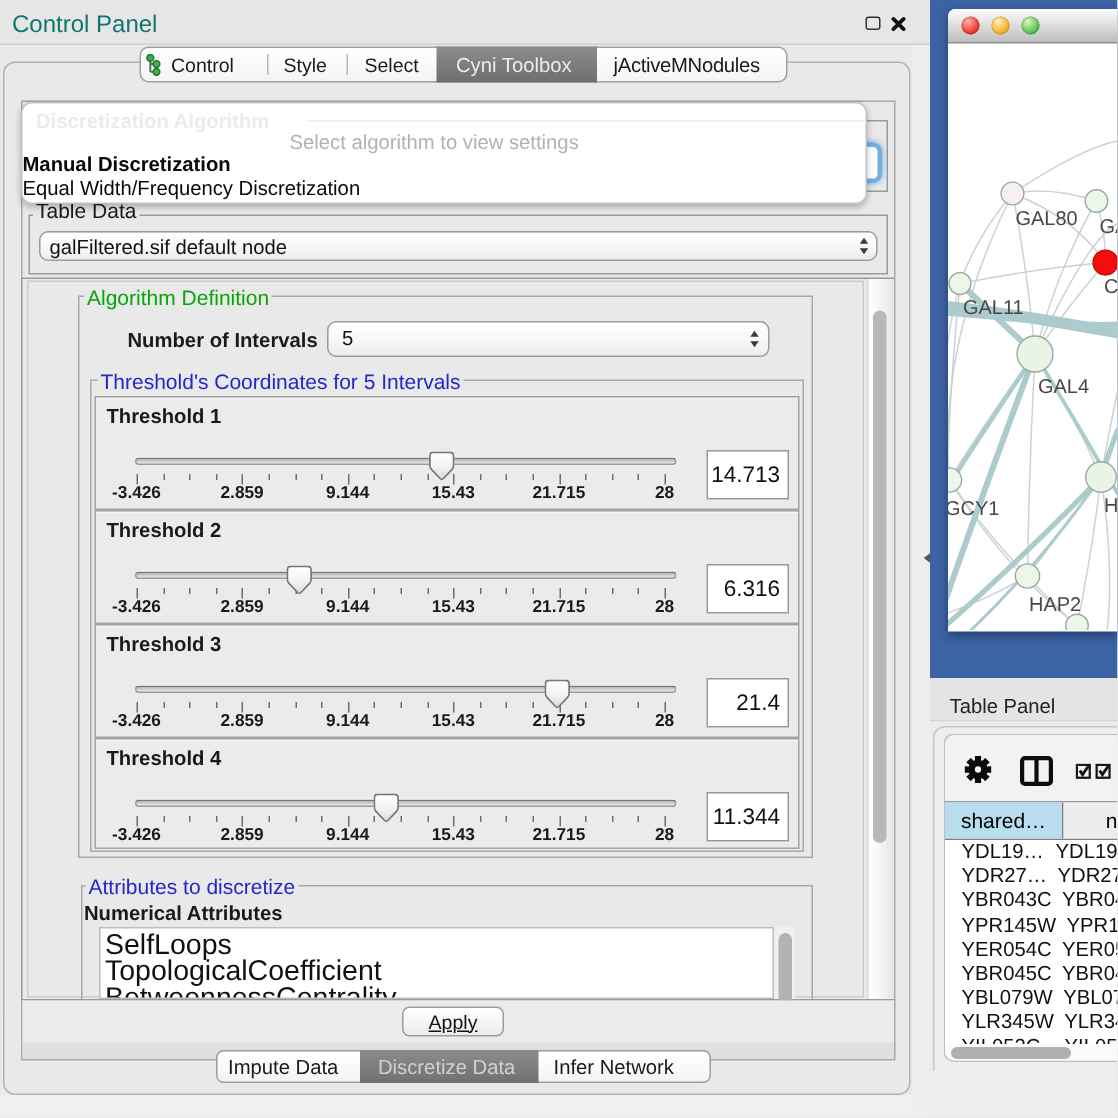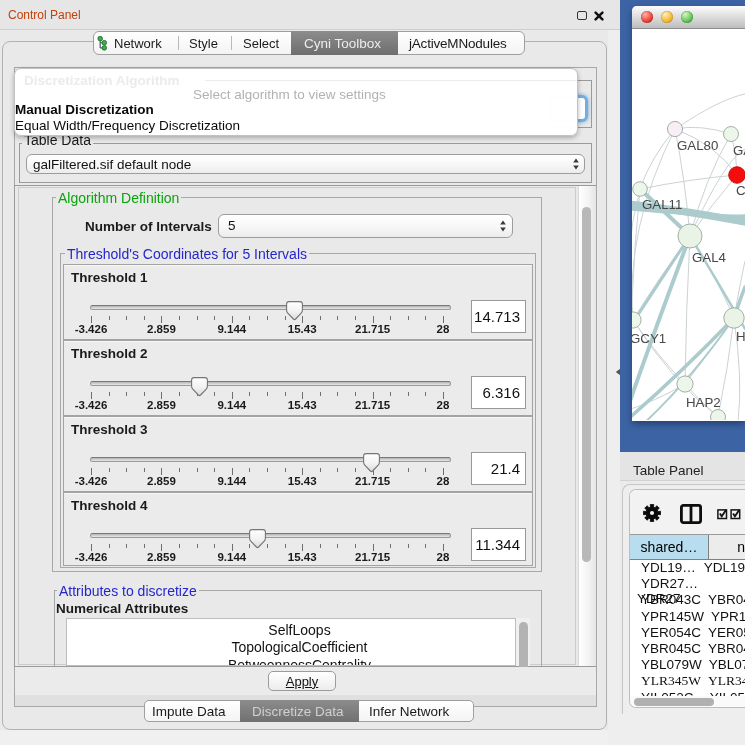--- a/index.html
+++ b/index.html
@@ -5,21 +5,21 @@
   * { margin:0; padding:0; box-sizing:border-box; }
   html,body { width:745px; height:745px; overflow:hidden; }
   body { font-family:"Liberation Sans", sans-serif; background:#e9e9e9; position:relative; }
   .abs { position:absolute; }
   .txt { white-space:nowrap; }
 </style>
 </head>
 <body>
 
 <div class="abs" style="left:0;top:0;width:620px;height:30px;background:#e6e6e6;border-bottom:1px solid #cfcfcf;"></div>
-<div class="abs txt" style="left:8px;top:7.5px;font-size:12px;color:#c2410c;">Control Panel</div>
+<div class="abs txt" style="left:8px;top:7.5px;font-size:16px;color:#0f766e;">Control Panel</div>
 <div class="abs" style="left:577px;top:10.5px;width:9.5px;height:9.5px;border:1.4px solid #333;border-radius:2px;"></div>
 <svg class="abs" style="left:594px;top:11px;" width="10" height="10" viewBox="0 0 10 10">
   <path d="M1.6 1.6 L8.4 8.4 M8.4 1.6 L1.6 8.4" stroke="#111" stroke-width="2.5" stroke-linecap="round"></path>
 </svg>
 
 <div class="abs" style="left:2px;top:40.5px;width:605px;height:689px;border:1px solid #b2b2b2;border-radius:8px;background:#e9e9e9;"></div>
 
 <div class="abs" style="left:14px;top:67px;width:583px;height:640px;border:1px solid #a8a8a8;background:#e9e9e9;"></div>
 
 <div class="abs" style="left:93px;top:31px;width:432px;height:24px;border:1px solid #9f9f9f;border-radius:6px;background:linear-gradient(#ffffff,#f4f4f4);"></div>
@@ -27,21 +27,21 @@
 <div class="abs" style="left:178px;top:36px;width:1px;height:14px;background:#b9b9b9;"></div>
 <div class="abs" style="left:230.5px;top:36px;width:1px;height:14px;background:#b9b9b9;"></div>
 <svg class="abs" style="left:97px;top:36px;" width="12" height="15" viewBox="0 0 12 15">
   <line x1="3.2" y1="3" x2="3.2" y2="12" stroke="#5a6472" stroke-width="1.3"></line>
   <line x1="3.2" y1="6.7" x2="7.1" y2="6.7" stroke="#5a6472" stroke-width="1.3"></line>
   <line x1="3.2" y1="11.9" x2="7.1" y2="11.9" stroke="#5a6472" stroke-width="1.3"></line>
   <circle cx="3.2" cy="2.6" r="2.3" fill="#44aa50" stroke="#1e722b" stroke-width="0.9"></circle>
   <circle cx="7.3" cy="6.7" r="2.3" fill="#44aa50" stroke="#1e722b" stroke-width="0.9"></circle>
   <circle cx="7.3" cy="11.9" r="2.3" fill="#44aa50" stroke="#1e722b" stroke-width="0.9"></circle>
 </svg>
-<div class="abs txt" style="left:114px;top:36px;font-size:13px;color:#1a1a1a;">Network</div>
+<div class="abs txt" style="left:114px;top:36px;font-size:13px;color:#1a1a1a;">Control</div>
 <div class="abs txt" style="left:189px;top:36px;font-size:13px;color:#1a1a1a;">Style</div>
 <div class="abs txt" style="left:243px;top:36px;font-size:13px;color:#1a1a1a;">Select</div>
 <div class="abs txt" style="left:304px;top:36px;font-size:13.5px;color:#ececec;">Cyni Toolbox</div>
 <div class="abs txt" style="left:409px;top:36px;font-size:13.5px;letter-spacing:-0.2px;color:#1a1a1a;">jActiveMNodules</div>
 
 <div class="abs" style="left:19px;top:80px;width:573px;height:48px;border:1px solid #9a9a9a;"></div>
 <div class="abs" style="left:548px;top:95px;width:40px;height:27px;border:3px solid #74aede;border-radius:6px;background:#fff;box-shadow:0 0 4px rgba(100,160,215,0.9);"></div>
 
 <div class="abs" style="left:19px;top:143px;width:573px;height:40px;border:1px solid #9a9a9a;"></div>
 <div class="abs txt" style="left:22px;top:132px;font-size:14px;color:#1a1a1a;background:#e9e9e9;padding:0 2px;text-align:center;">Table Data</div>
@@ -242,21 +242,21 @@
         <stop offset="1" stop-color="#dadada"></stop>
       </linearGradient>
     </defs>
   </svg>
 <div class="abs" style="left:471px;top:528px;width:55px;height:33px;border:1px solid #989898;background:#fff;display:flex;align-items:center;justify-content:flex-end;padding-right:5px;font-size:15px;color:#111;">11.344</div>
 
 <div class="abs txt" style="left:57px;top:583px;font-size:14px;color:#2525cc;background:#e9e9e9;padding:0 2px;z-index:3;">Attributes to discretize</div>
 <div class="abs" style="left:54px;top:590px;width:488px;height:76px;border:1px solid #a8a8a8;border-bottom:none;"></div>
 <div class="abs txt" style="left:56px;top:601px;font-size:13.5px;font-weight:bold;color:#1a1a1a;">Numerical Attributes</div>
 <div class="abs" style="left:66px;top:618px;width:450px;height:48px;background:#fff;border:1px solid #bdbdbd;overflow:hidden;">
-  <div style="font-size:14px;color:#111;padding-left:17px;line-height:17.3px;padding-top:3px;text-align:center;">SelfLoops<br>TopologicalCoefficient<br>BetweennessCentrality</div>
+  <div style="font-size:19px;color:#111;padding-left:3px;line-height:17.3px;padding-top:3px;">SelfLoops<br>TopologicalCoefficient<br>BetweennessCentrality</div>
 </div>
 <div class="abs" style="left:516px;top:618px;width:14px;height:48px;background:#f0f0f0;"></div>
 <div class="abs" style="left:519px;top:622px;width:9px;height:48px;background:#b3b3b3;border-radius:4.5px;"></div>
 
 <div class="abs" style="left:15px;top:667px;width:581px;height:28px;background:#ebebeb;"></div>
 <div class="abs" style="left:15px;top:695px;width:581px;height:11px;background:#e0e0e0;"></div>
 <div class="abs" style="left:268px;top:671px;width:68px;height:20px;border:1px solid #9c9c9c;border-radius:5px;background:linear-gradient(#ffffff,#ececec);display:flex;align-items:center;justify-content:center;font-size:13px;color:#111;text-decoration:underline;">Apply</div>
 
 <div class="abs" style="left:144px;top:700px;width:330px;height:22px;border:1px solid #9f9f9f;border-radius:5px;background:linear-gradient(#ffffff,#f4f4f4);"></div>
 <div class="abs" style="left:240px;top:700px;width:119px;height:22px;background:linear-gradient(#8c8c8c,#707070);"></div>
@@ -374,21 +374,21 @@
   </div>
   <div style="height:26px;display:flex;border-top:1px solid #9a9a9a;border-bottom:1px solid #808080;font-size:14px;">
     <div style="width:79px;background:#b7ddef;border-right:1px solid #808080;display:flex;align-items:center;justify-content:center;">shared…</div>
     <div style="flex:1;background:#ececec;display:flex;align-items:center;justify-content:flex-end;padding-right:0;">n</div>
   </div>
   <div style="font-size:13.5px;color:#111;">
     <div style="height:16.2px;display:flex;">
         <span style="width:79px;padding-left:11px;">YDL19…</span>
         <span style="padding-left:7px;">YDL19</span>
       </div>
-    <div style="height:16.2px;display:flex;flex-direction:column;">
+    <div style="height:16.2px;display:flex;">
         <span style="width:79px;padding-left:11px;">YDR27…</span>
         <span style="padding-left:7px;">YDR27</span>
       </div>
     <div style="height:16.2px;display:flex;">
         <span style="width:79px;padding-left:11px;">YBR043C</span>
         <span style="padding-left:7px;">YBR04</span>
       </div>
     <div style="height:16.2px;display:flex;">
         <span style="width:79px;padding-left:11px;">YPR145W</span>
         <span style="padding-left:7px;">YPR14</span>
@@ -398,21 +398,21 @@
         <span style="padding-left:7px;">YER05</span>
       </div>
     <div style="height:16.2px;display:flex;">
         <span style="width:79px;padding-left:11px;">YBR045C</span>
         <span style="padding-left:7px;">YBR04</span>
       </div>
     <div style="height:16.2px;display:flex;">
         <span style="width:79px;padding-left:11px;">YBL079W</span>
         <span style="padding-left:7px;">YBL07</span>
       </div>
-    <div style="height:16.2px;display:flex;font-family:Liberation Serif, serif;">
+    <div style="height:16.2px;display:flex;">
         <span style="width:79px;padding-left:11px;">YLR345W</span>
         <span style="padding-left:7px;">YLR34</span>
       </div>
     <div style="height:6px;display:flex;overflow:hidden;">
         <span style="width:79px;padding-left:11px;">YIL052C</span>
         <span style="padding-left:7px;">YIL05</span>
       </div>
   </div>
   <div style="height:12px;position:relative;background:#fafafa;">
     <div style="position:absolute;left:4px;top:2px;width:80px;height:8px;background:#b0b0b0;border-radius:4px;"></div>

